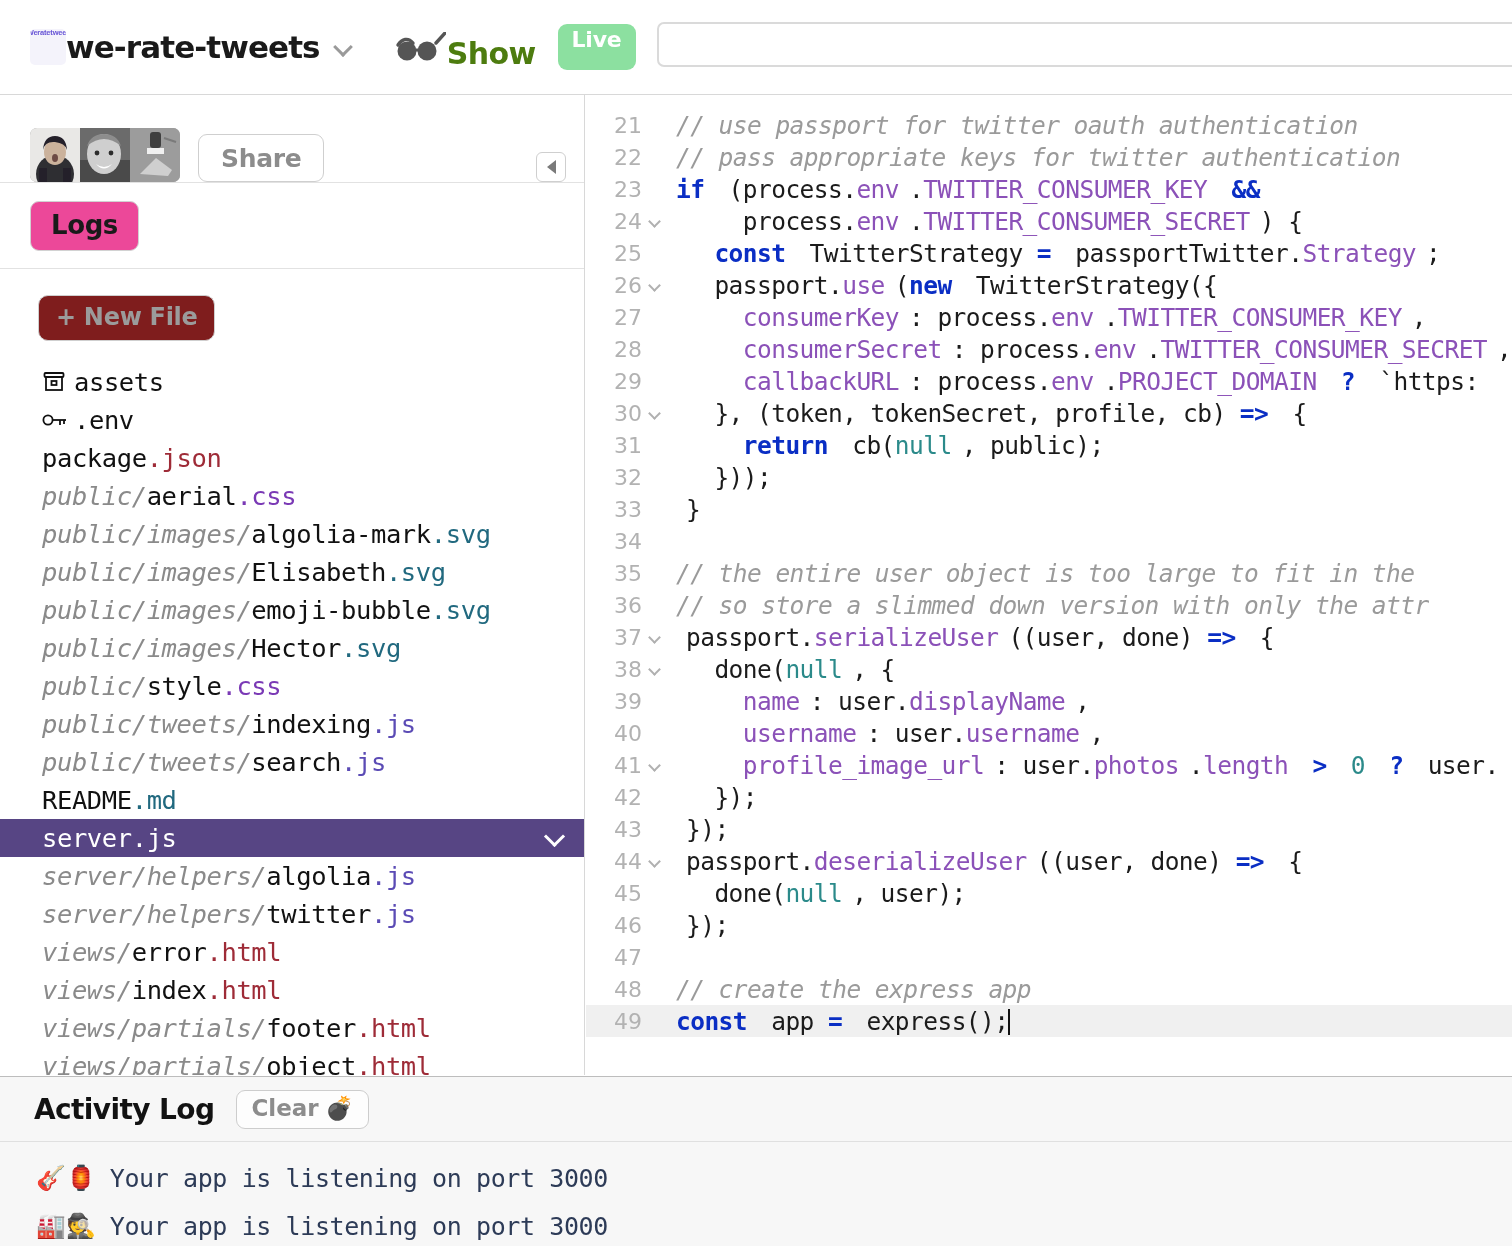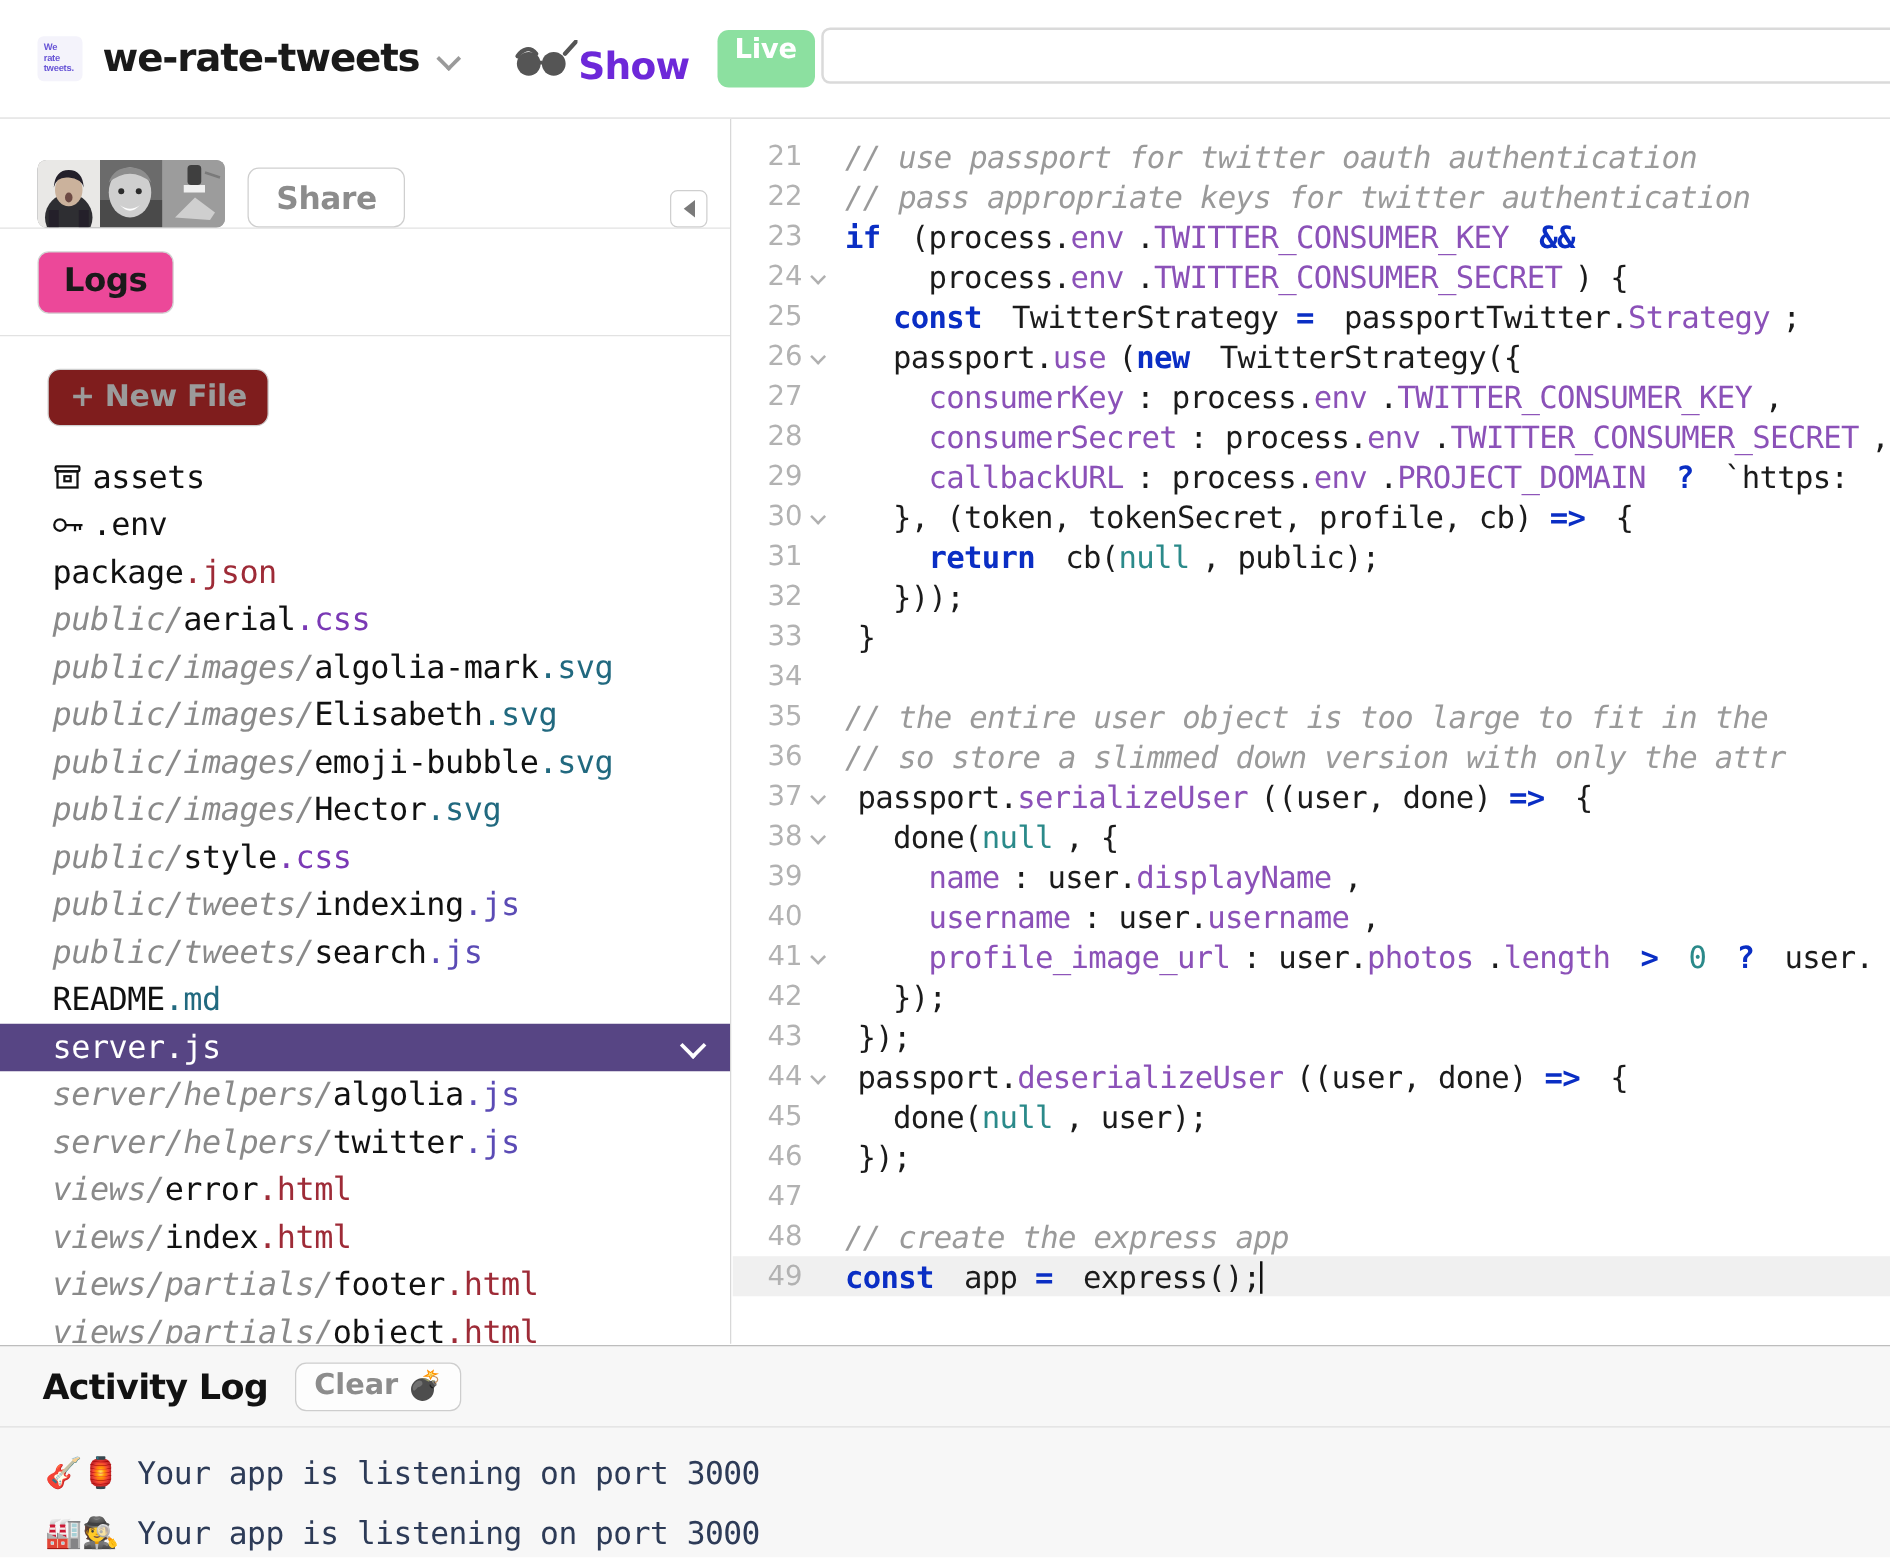--- a/index.html
+++ b/index.html
@@ -14,46 +14,46 @@
   
   .topbar {
     position: absolute; left: 0; top: 0; width: 1512px; height: 95px;
     border-bottom: 1px solid #d8d8d8;
     display: flex; align-items: center;
   }
   .brand-block { display: flex; align-items: center; padding-left: 30px; }
   .brand-logo {
     width: 36px; height: 36px; border-radius: 5px;
     background: #f4f3fb; flex: none;
-    display: flex; flex-direction: column; justify-content: center;
+    display: flex; flex-direction: row; justify-content: center;
     padding-left: 5px; overflow: hidden;
   }
   .brand-logo span {
     font-size: 7.5px; line-height: 8.6px; color: #6855d6;
     font-weight: 700; letter-spacing: -0.2px;
     font-family: "Liberation Sans", sans-serif;
   }
   .project-name {
     font-size: 31px; font-weight: 700; color: #1a1a1a;
-    letter-spacing: -0.9px; margin-left: 16px;
+    letter-spacing: -0.9px; margin-left: 0;
     font-family: "DejaVu Sans", sans-serif;
   }
   .chev-down-sm {
     margin-left: 14px; width: 18px; height: 18px; position: relative;
   }
   .chev-down-sm:before {
     content: ""; position: absolute; left: 2px; top: 2px;
     width: 11px; height: 11px;
     border-right: 3px solid #9a9a9a; border-bottom: 3px solid #9a9a9a;
     transform: rotate(45deg);
   }
   .show-block { display: flex; align-items: center; margin-left: 42px; }
   .glasses { width: 52px; height: 30px; flex: none; }
   .show-label {
-    font-size: 30px; font-weight: 600; color: #6d28d9;
+    font-size: 30px; font-weight: 600; color: #4d7c0f;
     letter-spacing: -0.6px; margin-left: 1px;
     font-family: "DejaVu Sans", sans-serif;
     margin-top: 12px;
   }
   .live-badge {
     margin-left: 22px; background: #8ce0a0; color: #ffffff;
     font-size: 22px; font-weight: 700; border-radius: 9px;
     padding: 3px 14px 18px 14px; letter-spacing: -0.2px;
     font-family: "DejaVu Sans", sans-serif;
   }

